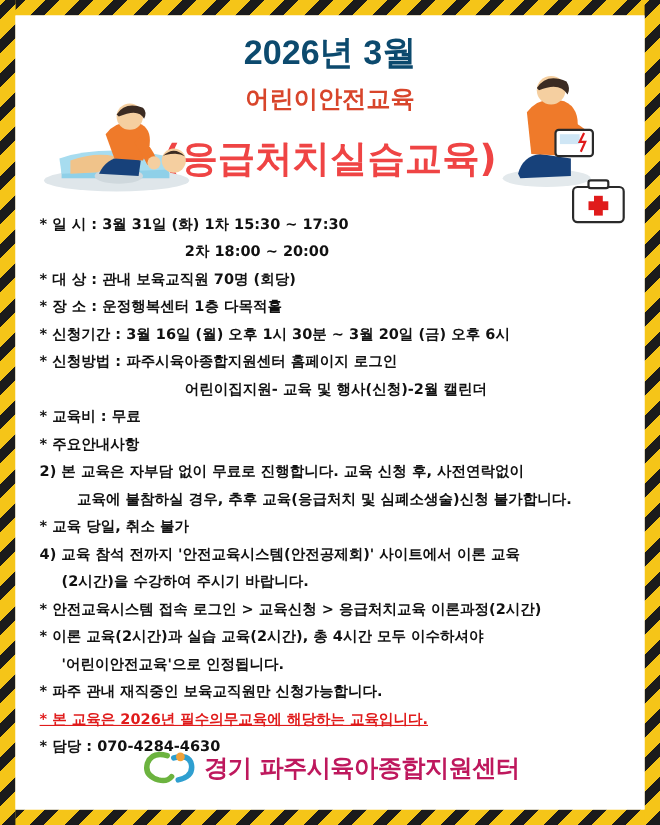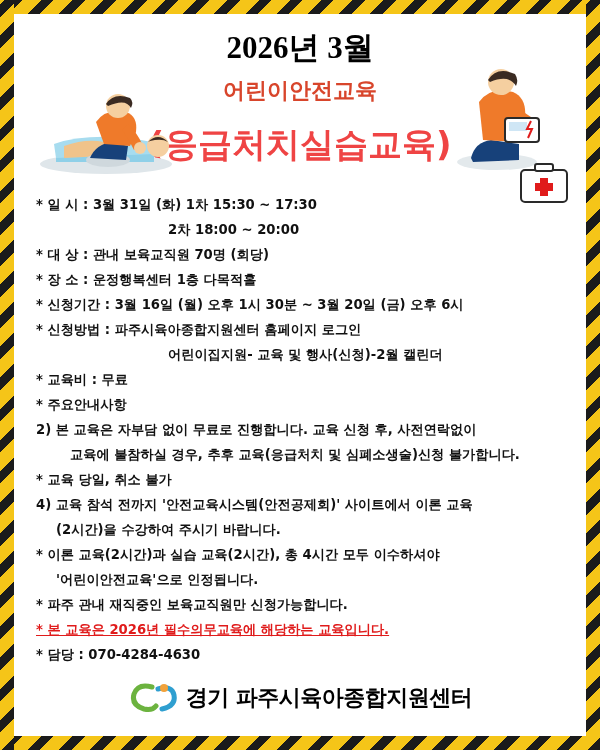--- a/index.html
+++ b/index.html
@@ -50,24 +50,24 @@
 
   
   .title-block {
     position: absolute;
     left: 0;
     top: 14px;
     width: 572px;
     text-align: center;
   }
   .title-line1 {
-    font-family: Liberation Serif, serif;
+    font-family: Liberation Sans, sans-serif;
     font-weight: bold;
     font-size: 31px;
-    color: #000000;
+    color: #0c4a6e;
     letter-spacing: 0px;
     line-height: 40px;
   }
   .title-line2 {
     font-family: "DejaVu Sans", sans-serif;
     font-weight: bold;
     font-size: 22px;
     color: #d8452b;
     line-height: 42px;
     margin-top: 2px;
@@ -134,21 +134,21 @@
   .logo-mark {
     width: 52px;
     height: 34px;
     margin-right: 6px;
     position: relative;
   }
   .footer-text {
     font-family: "DejaVu Sans", sans-serif;
     font-weight: bold;
     font-size: 22px;
-    color: #000000;
+    color: #be185d;
     letter-spacing: -0.5px;
   }
 </style>
 </head>
 <body>
 
 <div class="poster">
 
   <div class="stripe stripe-top"></div>
   <div class="stripe stripe-bottom"></div>
@@ -217,20 +217,21 @@
       <div class="line">* 신청기간 : 3월 16일 (월) 오후 1시 30분 ~ 3월 20일 (금) 오후 6시</div>
       <div class="line">* 신청방법 : 파주시육아종합지원센터 홈페이지 로그인</div>
       <div class="line indent3">어린이집지원- 교육 및 행사(신청)-2월 캘린더</div>
       <div class="line">* 교육비 : 무료</div>
       <div class="line">* 주요안내사항</div>
       <div class="line">2) 본 교육은 자부담 없이 무료로 진행합니다. 교육 신청 후, 사전연락없이</div>
       <div class="line indent4">교육에 불참하실 경우, 추후 교육(응급처치 및 심폐소생술)신청 불가합니다.</div>
       <div class="line">* 교육 당일, 취소 불가</div>
       <div class="line">4) 교육 참석 전까지 '안전교육시스템(안전공제회)' 사이트에서 이론 교육</div>
       <div class="line indent2">(2시간)을 수강하여 주시기 바랍니다.</div>
+      <div class="line">* 안전교육시스템 접속 로그인 &gt; 교육신청 &gt; 응급처치교육 이론과정(2시간)</div>
       <div class="line">* 이론 교육(2시간)과 실습 교육(2시간), 총 4시간 모두 이수하셔야</div>
       <div class="line indent2">'어린이안전교육'으로 인정됩니다.</div>
       <div class="line">* 파주 관내 재직중인 보육교직원만 신청가능합니다.</div>
       <div class="line red">* 본 교육은 2026년 필수의무교육에 해당하는 교육입니다.</div>
       <div class="line">* 담당 : 070-4284-4630</div>
     </div>
 
     <div class="footer">
       <div class="logo-mark">
         <svg viewBox="0 0 52 34" width="52" height="34" xmlns="http://www.w3.org/2000/svg">

